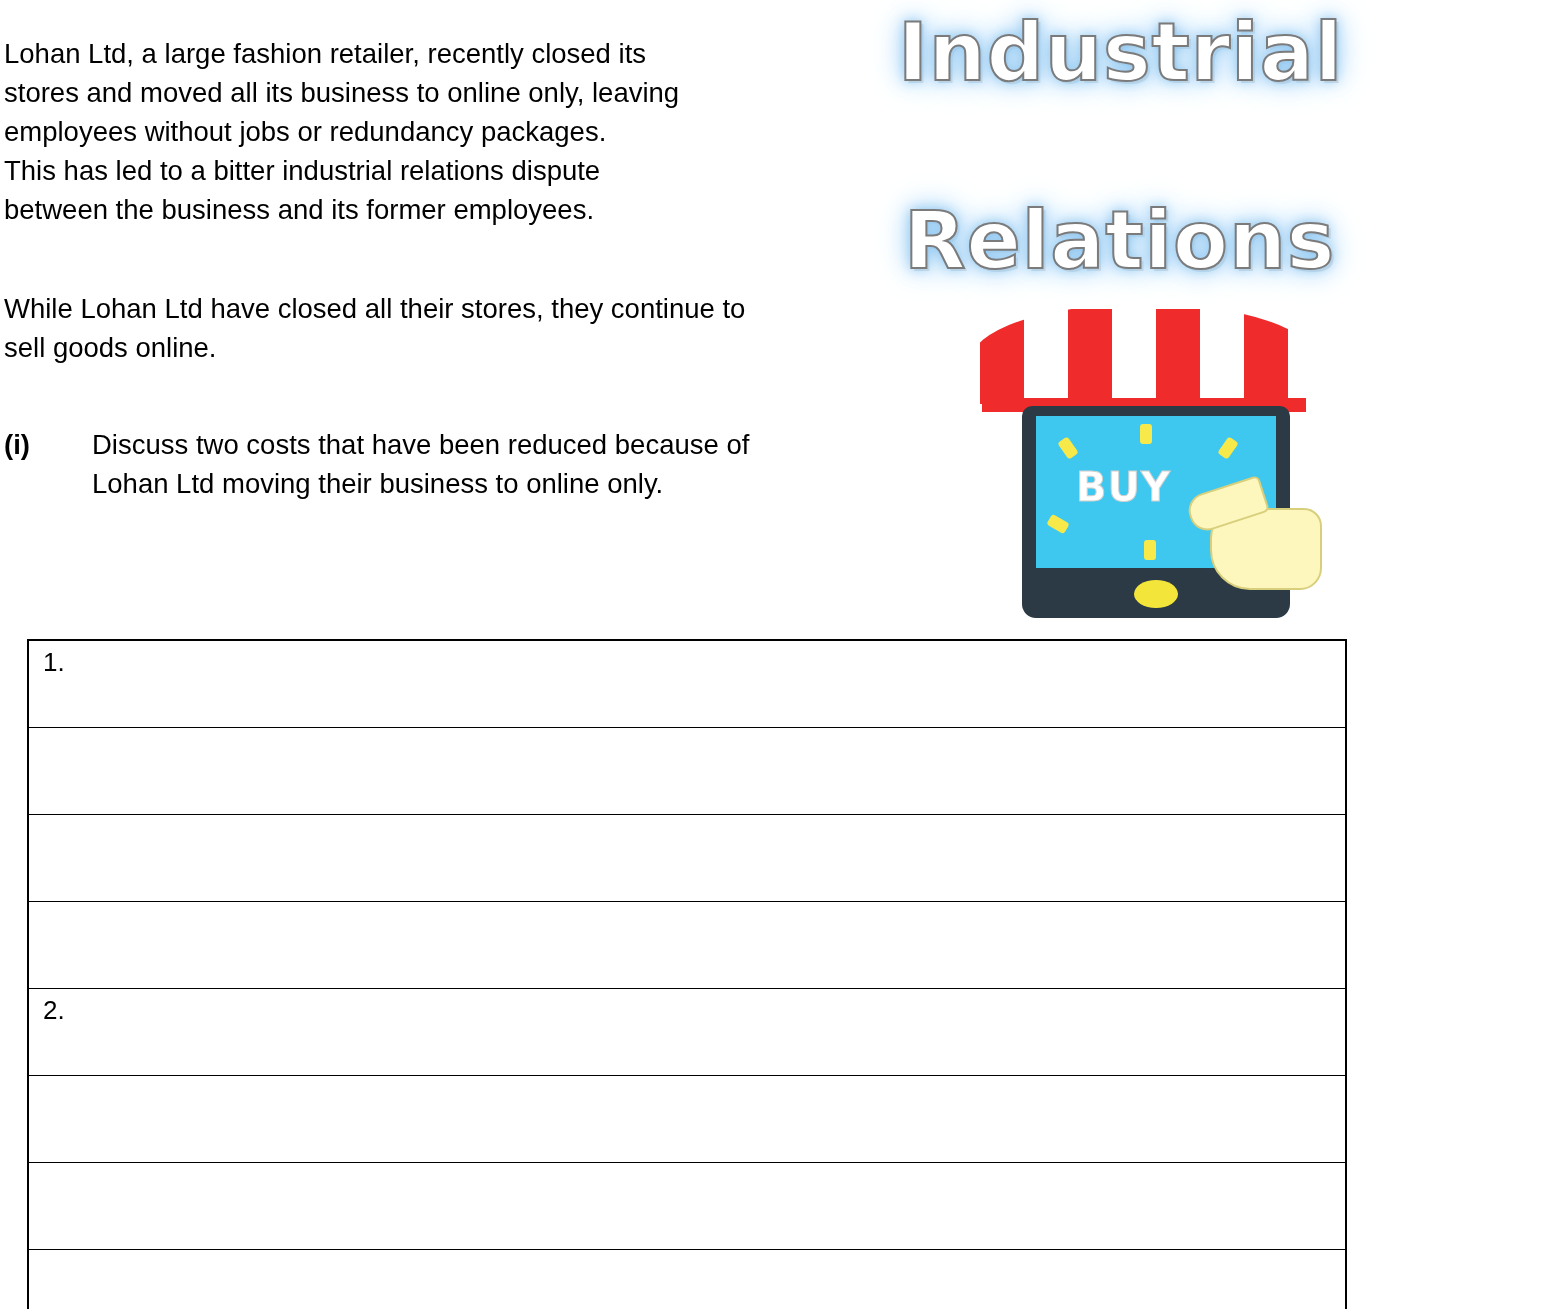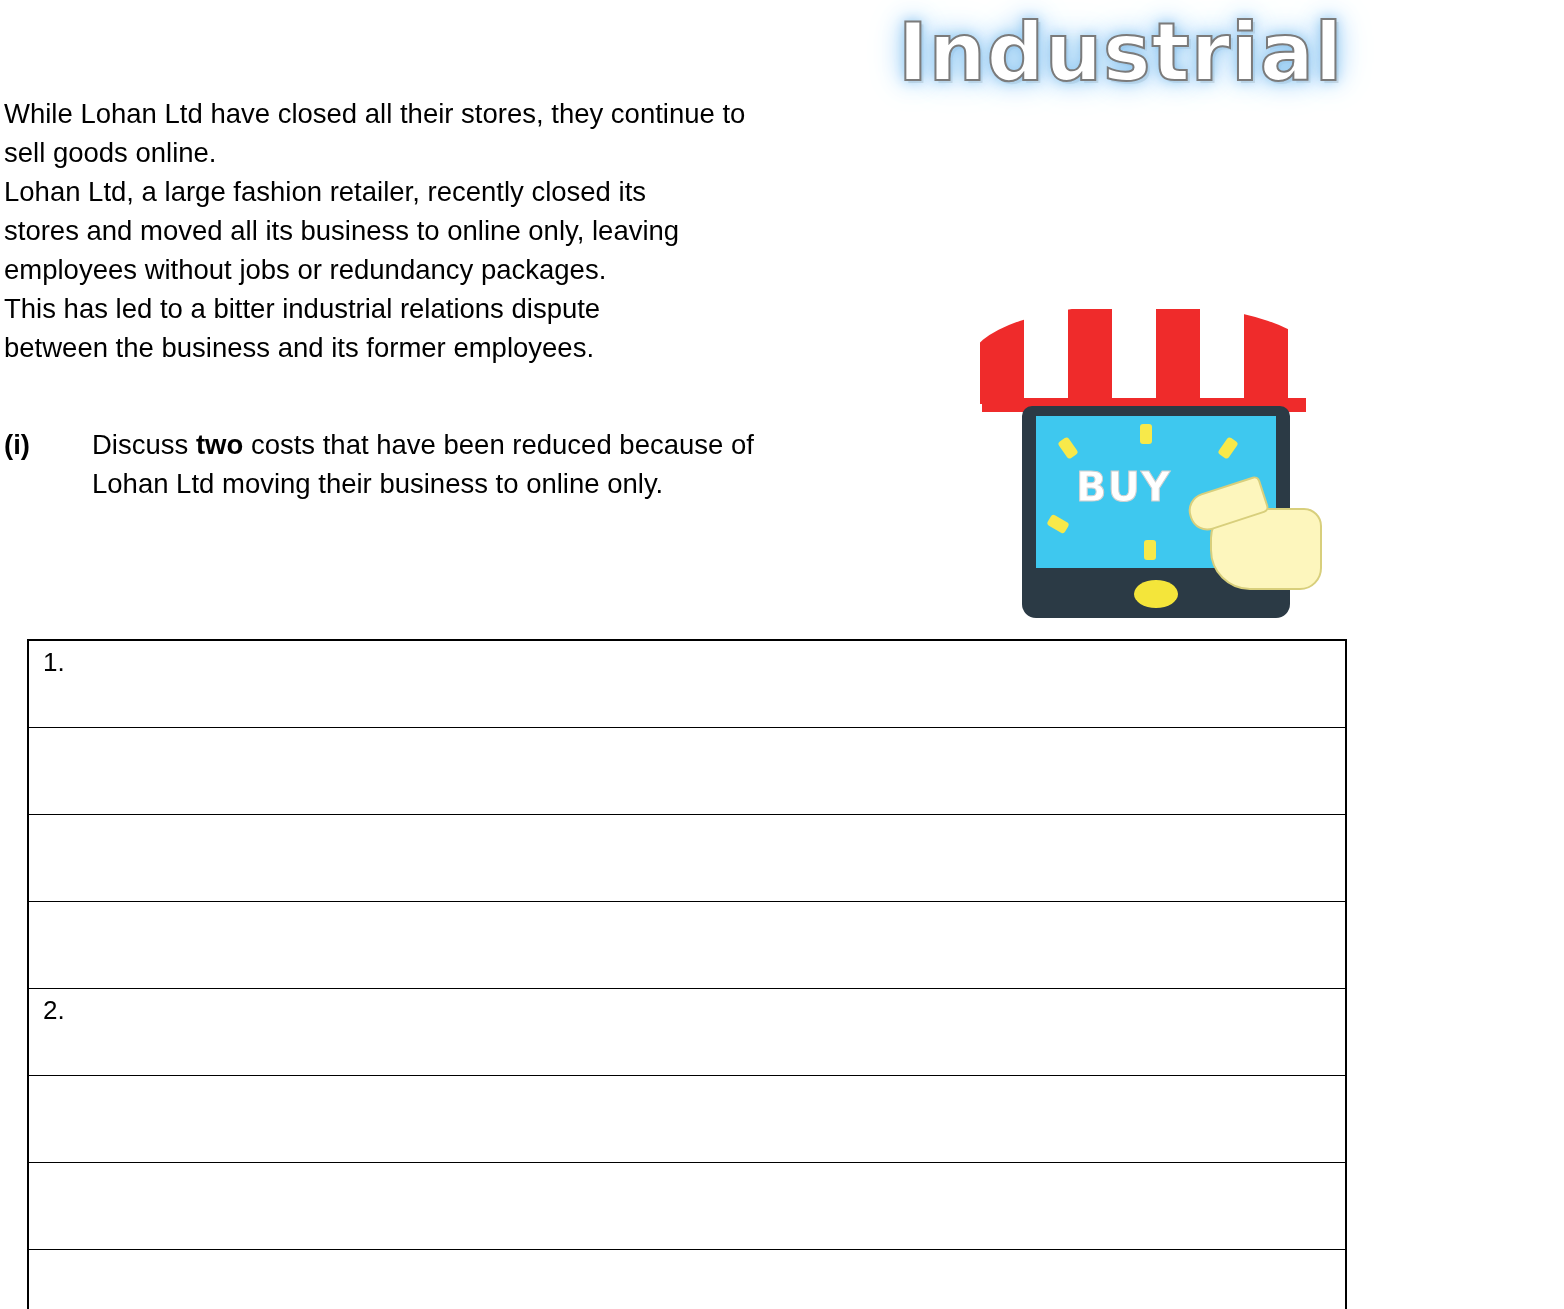--- a/index.html
+++ b/index.html
@@ -43,21 +43,21 @@
     font-size: 27.5px;
     line-height: 1.42;
     width: 88px;
     flex: 0 0 88px;
   }
   .q-text {
     font-size: 27.5px;
     line-height: 1.42;
     white-space: pre-line;
   }
-  .q-text b { font-weight: bold; }
+  .q-text b { font-weight: normal; }
 
   
   .title-art {
     position: absolute;
     left: 880px;
     top: 4px;
     width: 500px;
     height: 300px;
   }
   .wordart {
@@ -209,38 +209,39 @@
     vertical-align: top;
     line-height: 1.2;
   }
   .answer-table td.tall { height: 74px; }
 </style>
 </head>
 <body>
 
 <div class="text-col">
 
-  <p class="para p2">While Lohan Ltd have closed all their stores, they continue to
-sell goods online.</p>
-
   <p class="para p1">Lohan Ltd, a large fashion retailer, recently closed its
 stores and moved all its business to online only, leaving
 employees without jobs or redundancy packages.
 This has led to a bitter industrial relations dispute
 between the business and its former employees.</p>
+
+  <p class="para p2">While Lohan Ltd have closed all their stores, they continue to
+sell goods online.</p>
 
   <div class="question-block">
     <span class="q-label">(i)</span>
     <span class="q-text"><span>Discuss </span><b>two</b><span> costs that have been reduced because of
 Lohan Ltd moving their business to online only.</span></span>
   </div>
 </div>
 
 <div class="title-art">
   <div class="wordart w1">Industrial</div>
+  <div class="wordart w2">Relations</div>
 </div>
 
 <div class="clipart">
 
   <div class="awning-arc">
     <div class="awning">
       <div class="stripe red" style="left:0px"></div>
       <div class="stripe white" style="left:44px"></div>
       <div class="stripe red" style="left:88px"></div>
       <div class="stripe white" style="left:132px"></div>

